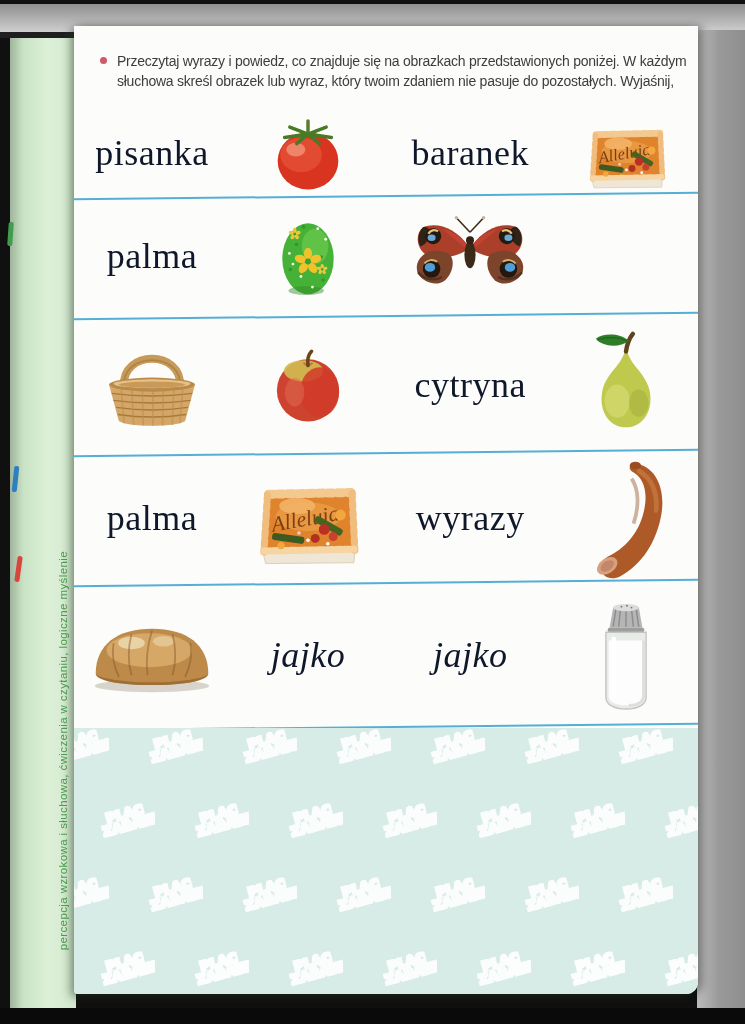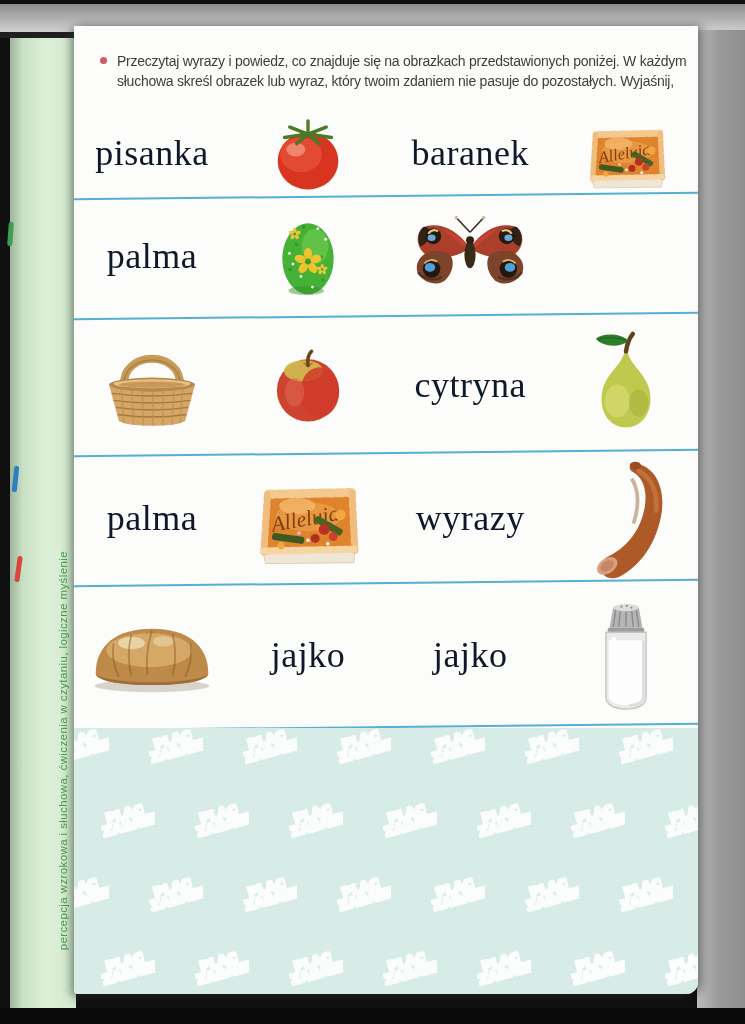--- a/index.html
+++ b/index.html
@@ -31,21 +31,21 @@
         box-shadow:-4px 3px 8px rgba(40,60,40,.45),4px 0 10px rgba(0,0,0,.35);}
 
   .instruction{height:85px;box-sizing:border-box;padding:26px 8px 0 26px;display:flex;gap:10px;}
   .bullet{width:7px;height:7px;border-radius:50%;background:var(--c-bullet,#d0596a);margin-top:5px;flex:none;}
   .instr-lines{font-size:14px;line-height:1.4;letter-spacing:-.25px;color:#3d3d3d;white-space:nowrap;}
 
   .row{position:relative;display:grid;grid-template-columns:25% 25% 27% 23%;
        align-items:center;justify-items:center;flex:none;}
   .row::after{content:'';position:absolute;left:-6px;right:-6px;bottom:0;height:2px;
        background:var(--c-separator,#55aed6);transform:rotate(-0.6deg);}
-  .r1{height:86px;} .r2{height:120px;} .r3{height:137px;} .r4{height:130px;} .r5{height:144px;}
+  .r1{height:86px;} .r2{height:120px;} .r3{height:137px;} .r4{height:130px;} .r5{height:144px;font-style:italic;}
   .word{font-family:"Liberation Serif",serif;font-size:36px;color:#0f172a;letter-spacing:.5px;}
   .cell{line-height:0;}
   .cell .word{line-height:1.2;}
 
   
   .footer{position:relative;flex:1;background:var(--c-footer_bg,#d7ebe7);overflow:hidden;}
   .wm{position:absolute;transform:rotate(-15deg);text-align:center;
       font-family:"DejaVu Sans",sans-serif;font-weight:bold;font-size:12.5px;line-height:.92;
       letter-spacing:.5px;color:#cfe8e3;-webkit-text-stroke:3.5px #ffffff;
       text-shadow:0 0 2px #ffffff;opacity:.92;}

